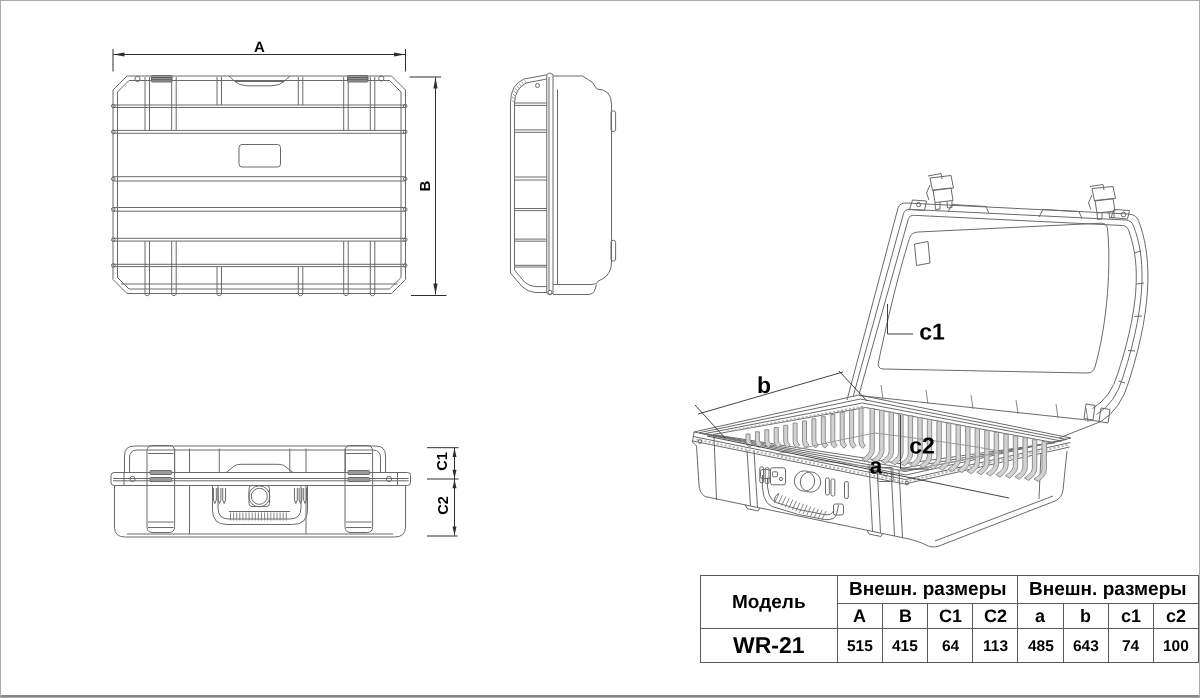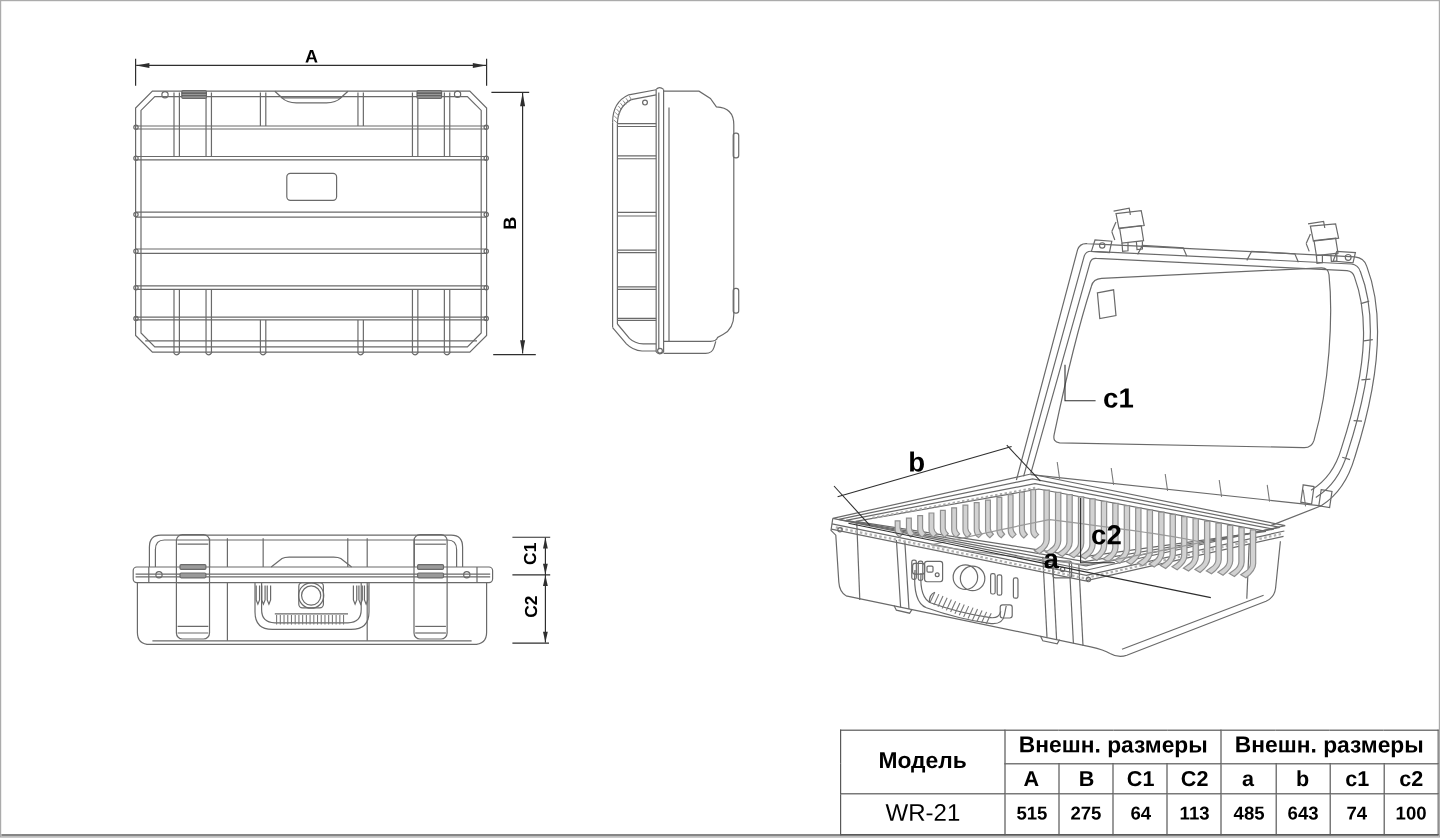--- a/index.html
+++ b/index.html
@@ -1,25 +1,25 @@
 <!DOCTYPE html>
 <html><head><meta charset="utf-8"><style>
 html,body{margin:0;padding:0;background:#fff;}
 #frame{position:relative;width:1198px;height:696px;border:1px solid #ababab;background:#fff;overflow:hidden;will-change:transform;}
 #frame svg{position:absolute;left:0;top:0;}
-#tb{position:absolute;left:699px;top:607px;border-collapse:collapse;table-layout:fixed;font-family:"Liberation Sans",sans-serif;color:#000;}
+#tb{position:absolute;left:699px;top:574px;border-collapse:collapse;table-layout:fixed;font-family:"Liberation Sans",sans-serif;color:#000;}
 #tb td{border:1px solid #595959;text-align:center;vertical-align:middle;padding:0;overflow:hidden;white-space:nowrap;}
 #tb td span{display:inline-block;transform:rotate(0.04deg);}
 #tb .r1 td{height:26.9px;}
 #tb .r2 td{height:24.4px;}
 #tb .r3 td{height:32.9px;}
 .mod{font-size:19px;font-weight:bold;}
 .hd{font-size:19px;font-weight:bold;margin-top:44px;}
 .lt{font-size:18px;font-weight:bold;}
-.wr{font-size:20px;font-weight:normal;}
+.wr{font-size:23px;font-weight:bold;}
 .nm{font-size:15.5px;font-weight:bold;margin-left:42px;}
 </style></head><body>
 <div id="frame">
     <div style="position:absolute;left:0;bottom:0;width:1198px;height:2px;background:#868686;"></div>
 <svg width="1200" height="698" viewBox="0 0 1200 698" xmlns="http://www.w3.org/2000/svg">
       <path d="M 126.0,75.0 L 390.5,75.0 L 404.5,89.0 L 404.5,278.5 L 390.5,292.5 L 126.0,292.5 L 112.0,278.5 L 112.0,89.0 Z" stroke="#6a6a6a" stroke-width="1.0" fill="none"></path>
       <path d="M 128.0,79.5 L 388.5,79.5 L 400.0,91.0 L 400.0,276.5 L 388.5,288.0 L 128.0,288.0 L 116.5,276.5 L 116.5,91.0 Z" stroke="#6a6a6a" stroke-width="1.0" fill="none"></path>
       <line x1="112.0" y1="104" x2="404.5" y2="104" stroke="#6a6a6a" stroke-width="1.0" fill="none"></line>
       <line x1="112.0" y1="106.5" x2="404.5" y2="106.5" stroke="#6a6a6a" stroke-width="1.0" fill="none"></line>
       <line x1="112.0" y1="129.4" x2="404.5" y2="129.4" stroke="#6a6a6a" stroke-width="1.0" fill="none"></line>
@@ -374,21 +374,21 @@
           <td class="lt"><span>C1</span></td>
           <td class="lt"><span>C2</span></td>
           <td class="lt"><span>a</span></td>
           <td class="lt"><span>b</span></td>
           <td class="lt"><span>c1</span></td>
           <td class="lt"><span>c2</span></td>
         </tr>
 <tr class="r3">
           <td class="wr"><span>WR-21</span></td>
           <td class="nm"><span>515</span></td>
-          <td class="nm"><span>275</span></td>
+          <td class="nm"><span>415</span></td>
           <td class="nm"><span>64</span></td>
           <td class="nm"><span>113</span></td>
           <td class="nm"><span>485</span></td>
           <td class="nm"><span>643</span></td>
           <td class="nm"><span>74</span></td>
           <td class="nm"><span>100</span></td>
         </tr>
 </tbody>
     </table>
 </div>

